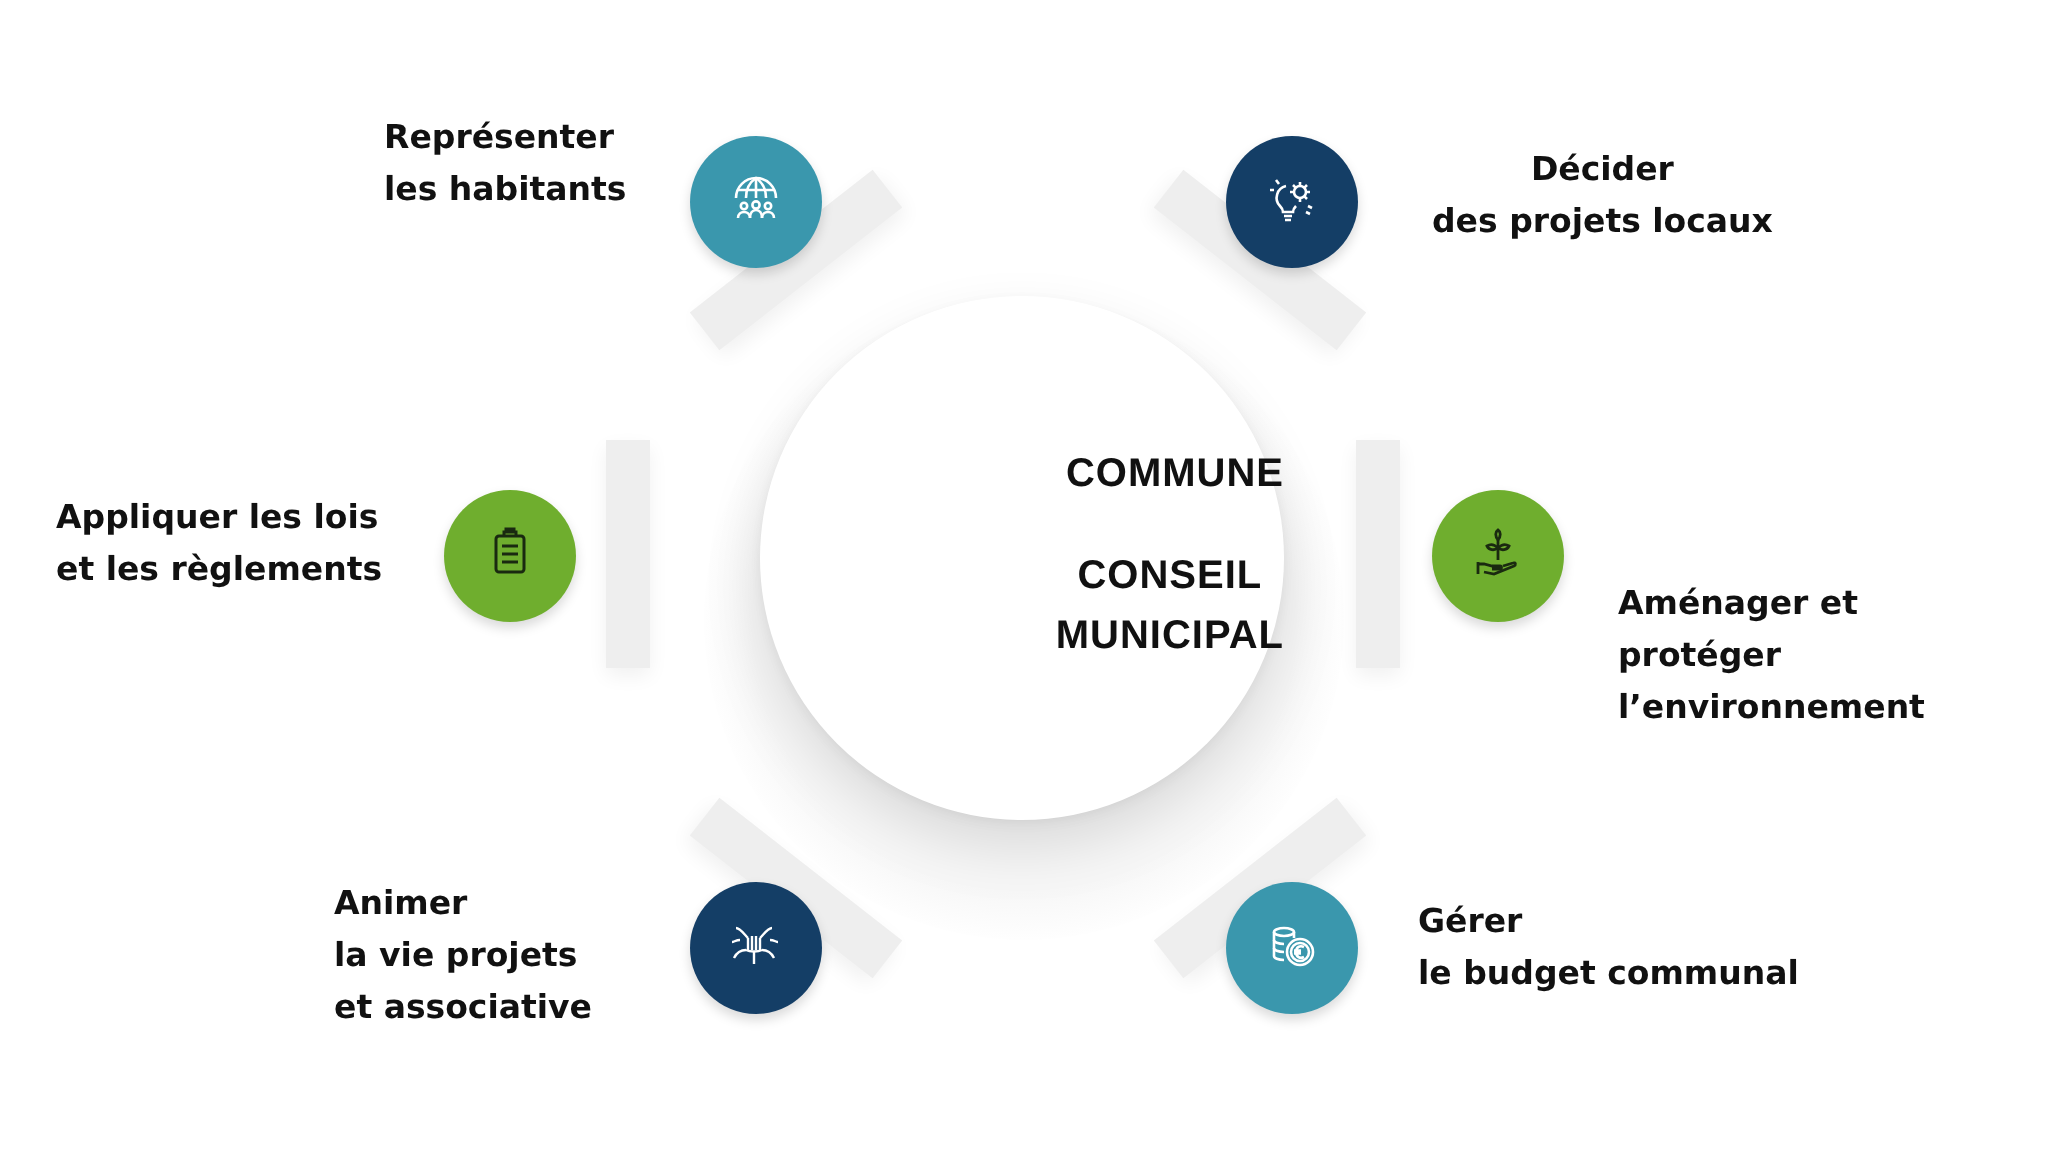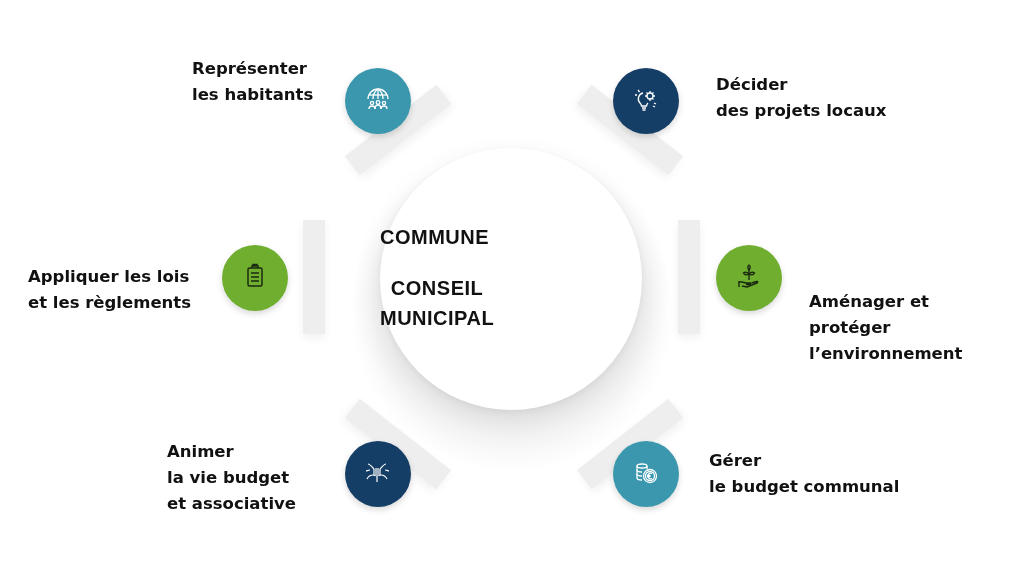--- a/index.html
+++ b/index.html
@@ -10,21 +10,21 @@
   }
   .halo {
     position:absolute; left:352px; top:150px; width:320px; height:320px;
     border-radius:50%;
     background:radial-gradient(circle, #f7f7f7 60%, #ffffff 72%);
   }
   .center {
     position:absolute; left:380px; top:148px; width:262px; height:262px;
     border-radius:50%; background:#ffffff;
     box-shadow:0 14px 30px rgba(0,0,0,0.12), 0 2px 6px rgba(0,0,0,0.05);
-    display:flex; flex-direction:column; align-items:flex-start; justify-content:center;
+    display:flex; flex-direction:column; align-items:flex-end; justify-content:center;
     text-align:center; color:#111;
   }
   .center .t1 { font-weight:700; font-size:20px; letter-spacing:0.5px; }
   .center .t2 { font-weight:700; font-size:20px; letter-spacing:0.5px; margin-top:24px; line-height:30px; white-space:pre-line; }
   .bar {
     position:absolute; background:#eeeeee;
     box-shadow:0 4px 10px rgba(0,0,0,0.06);
   }
   .bubble {
     position:absolute; width:66px; height:66px; border-radius:50%;
@@ -78,33 +78,33 @@
   <span>
     <svg viewBox="0 0 34 34" fill="none" stroke="#fff" stroke-width="1.3">
       <path d="M14 11a6 6 0 0 0-3 10c1 1 1.5 2 1.5 3h5c0-1 .5-2 1.5-3"></path>
         <path d="M13 26h4M13.5 28h3"></path>
       <circle cx="21" cy="14" r="3"></circle>
         <path d="M21 9v2M21 17v2M16 14h2M24 14h2M17.5 10.5l1.4 1.4M23.1 16.1l1.4 1.4M24.5 10.5l-1.4 1.4"></path>
       <path d="M9 8l1.5 2M6 13h2M27 22l-2-1M26 25l-2-1"></path>
     </svg>
   </span>
 </div>
-<div class="label" style="left:716px;top:72px;">Décider
+<div class="label" style="left:716px;top:72px;text-align:center;">Décider
 des projets locaux</div>
 
 <div class="bubble" style="left:222px;top:245px;background:#6fae2e;">
   <span>
     <svg viewBox="0 0 34 34" fill="none" stroke="#1a2a10" stroke-width="1.5">
       <rect x="10" y="9" width="14" height="18" rx="1.5"></rect>
         <path d="M14 9v-2h6v2M15 7v-1.5h4V7"></path>
       <path d="M13 14h8M13 18h8M13 22h8"></path>
     </svg>
   </span>
 </div>
-<div class="label" style="left:28px;top:264px;">Appliquer les lois
+<div class="label" style="left:28px;top:246px;">Appliquer les lois
 et les règlements</div>
 
 <div class="bubble" style="left:716px;top:245px;background:#6fae2e;">
   <span>
     <svg viewBox="0 0 34 34" fill="none" stroke="#1a2a10" stroke-width="1.4">
       <path d="M17 21v-10"></path>
         <path d="M17 11c-1.5-2-1.5-4 0-5c1.5 1 1.5 3 0 5z"></path>
       <path d="M17 15c-2-2-4-2-5.5-1c1 2 3.5 2.5 5.5 1z"></path>
         <path d="M17 15c2-2 4-2 5.5-1c-1 2-3.5 2.5-5.5 1z"></path>
       <path d="M7 23h3l4 1h4c1 0 1 1.5 0 1.5h-4"></path>
@@ -120,21 +120,21 @@
 <div class="bubble" style="left:345px;top:441px;background:#143e66;">
   <span>
     <svg viewBox="0 0 34 34" fill="none" stroke="#fff" stroke-width="1.2">
       <path d="M13 14v6M15 13v7M17 13v7M19 14v6"></path>
         <path d="M12 20c2 1 6 1 8 0"></path>
       <path d="M13 14c-2-2-4-5-6-5M19 14c2-2 4-5 6-5M12 20c-3 0-5 2-6 4M20 20c3 0 5 2 6 4M16 21v6M9 15c-2 0-3 1-4 1M24 15c2 0 3 1 4 1"></path>
     </svg>
   </span>
 </div>
 <div class="label" style="left:167px;top:439px;">Animer
-la vie budget
+la vie projets
 et associative</div>
 
 <div class="bubble" style="left:613px;top:441px;background:#3a97ad;">
   <span>
     <svg viewBox="0 0 34 34" fill="none" stroke="#fff" stroke-width="1.3">
       <ellipse cx="13" cy="11" rx="5" ry="2"></ellipse>
         <path d="M8 11v12c0 1 2 2 5 2M18 11v3"></path>
         <path d="M8 15c0 1 2 2 5 2M8 19c0 1 2 2 5 2"></path>
       <circle cx="21" cy="21" r="6.5"></circle>
         <circle cx="21" cy="21" r="4.5"></circle>

